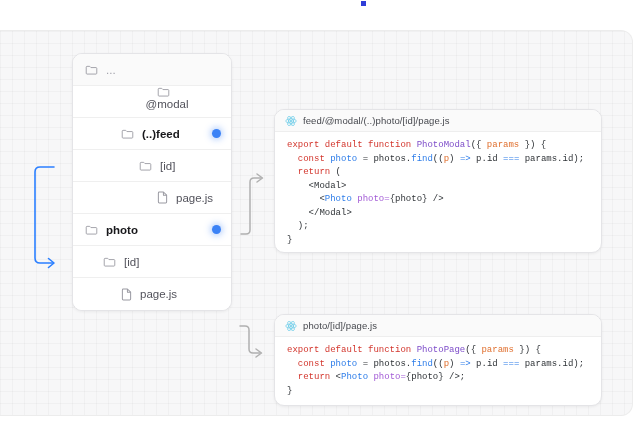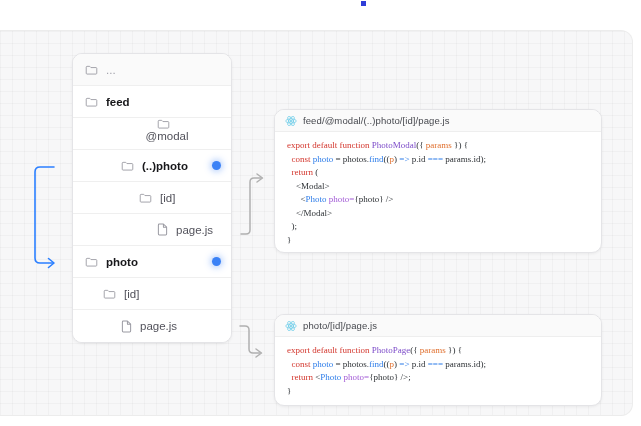--- a/index.html
+++ b/index.html
@@ -55,21 +55,21 @@
   .code-card-0{top:78px;height:144px;}
   .code-card-1{top:283px;height:92px;}
   .code-header{
     height:21px;display:flex;align-items:center;gap:6px;padding:0 10px;
     background:#fafafa;border-bottom:1px solid #eeeeee;
   }
   .code-filename{font-size:9.5px;color:#46484e;letter-spacing:0.1px;}
   .react-icon{display:inline-flex;flex:0 0 auto;}
   .code-body{
     margin:0;padding:7px 12px;
-    font-family:Liberation Serif, serif;
+    font-family:Liberation Mono, monospace;
     font-size:9px;line-height:13.5px;color:#2f3337;white-space:pre;
   }
   .code-line{display:block;}
   .tk-kw{color:var(--kw,#d3362d);}
   .tk-fn{color:var(--fn,#7d4cc9);}
   .tk-pa{color:var(--pa,#e0702f);}
   .tk-vr{color:var(--vr,#2e7de9);}
   .tk-at{color:var(--at,#a35cd6);}
   .tk-pl{color:var(--pl,#2f3337);}
 </style>
@@ -86,50 +86,40 @@
     <span class="tree-icon">
       <svg width="13" height="12" viewBox="0 0 16 14">
         <path d="M1.5 3.5 C1.5 2.9 1.9 2.5 2.5 2.5 H5.8 L7.3 4 H13.5 C14.1 4 14.5 4.4 14.5 5 V11 C14.5 11.6 14.1 12 13.5 12 H2.5 C1.9 12 1.5 11.6 1.5 11 Z" fill="none" stroke="#9a9aa2" stroke-width="1.1" stroke-linejoin="round"></path>
       </svg>
     </span>
 
     <span class="tree-label">...</span>
 
   </div>
 
-  <div class="tree-row bold" style="padding-left: 12px;">
-    <span class="tree-icon">
-      <svg width="13" height="12" viewBox="0 0 16 14">
-        <path d="M1.5 3.5 C1.5 2.9 1.9 2.5 2.5 2.5 H5.8 L7.3 4 H13.5 C14.1 4 14.5 4.4 14.5 5 V11 C14.5 11.6 14.1 12 13.5 12 H2.5 C1.9 12 1.5 11.6 1.5 11 Z" fill="none" stroke="#9a9aa2" stroke-width="1.1" stroke-linejoin="round"></path>
-      </svg>
-    </span>
-
-    <span class="tree-label">feed</span>
-
-  </div>
 
   <div class="tree-row" style="padding-left: 30px; flex-direction: column;">
     <span class="tree-icon">
       <svg width="13" height="12" viewBox="0 0 16 14">
         <path d="M1.5 3.5 C1.5 2.9 1.9 2.5 2.5 2.5 H5.8 L7.3 4 H13.5 C14.1 4 14.5 4.4 14.5 5 V11 C14.5 11.6 14.1 12 13.5 12 H2.5 C1.9 12 1.5 11.6 1.5 11 Z" fill="none" stroke="#9a9aa2" stroke-width="1.1" stroke-linejoin="round"></path>
       </svg>
     </span>
 
     <span class="tree-label">@modal</span>
 
   </div>
 
   <div class="tree-row bold" style="padding-left: 48px;">
     <span class="tree-icon">
       <svg width="13" height="12" viewBox="0 0 16 14">
         <path d="M1.5 3.5 C1.5 2.9 1.9 2.5 2.5 2.5 H5.8 L7.3 4 H13.5 C14.1 4 14.5 4.4 14.5 5 V11 C14.5 11.6 14.1 12 13.5 12 H2.5 C1.9 12 1.5 11.6 1.5 11 Z" fill="none" stroke="#9a9aa2" stroke-width="1.1" stroke-linejoin="round"></path>
       </svg>
     </span>
 
-    <span class="tree-label">(..)photo</span>
+    <span class="tree-label">(..)feed</span>
     <span class="active-dot"></span>
   </div>
 
   <div class="tree-row" style="padding-left: 66px;">
     <span class="tree-icon">
       <svg width="13" height="12" viewBox="0 0 16 14">
         <path d="M1.5 3.5 C1.5 2.9 1.9 2.5 2.5 2.5 H5.8 L7.3 4 H13.5 C14.1 4 14.5 4.4 14.5 5 V11 C14.5 11.6 14.1 12 13.5 12 H2.5 C1.9 12 1.5 11.6 1.5 11 Z" fill="none" stroke="#9a9aa2" stroke-width="1.1" stroke-linejoin="round"></path>
       </svg>
     </span>
 

